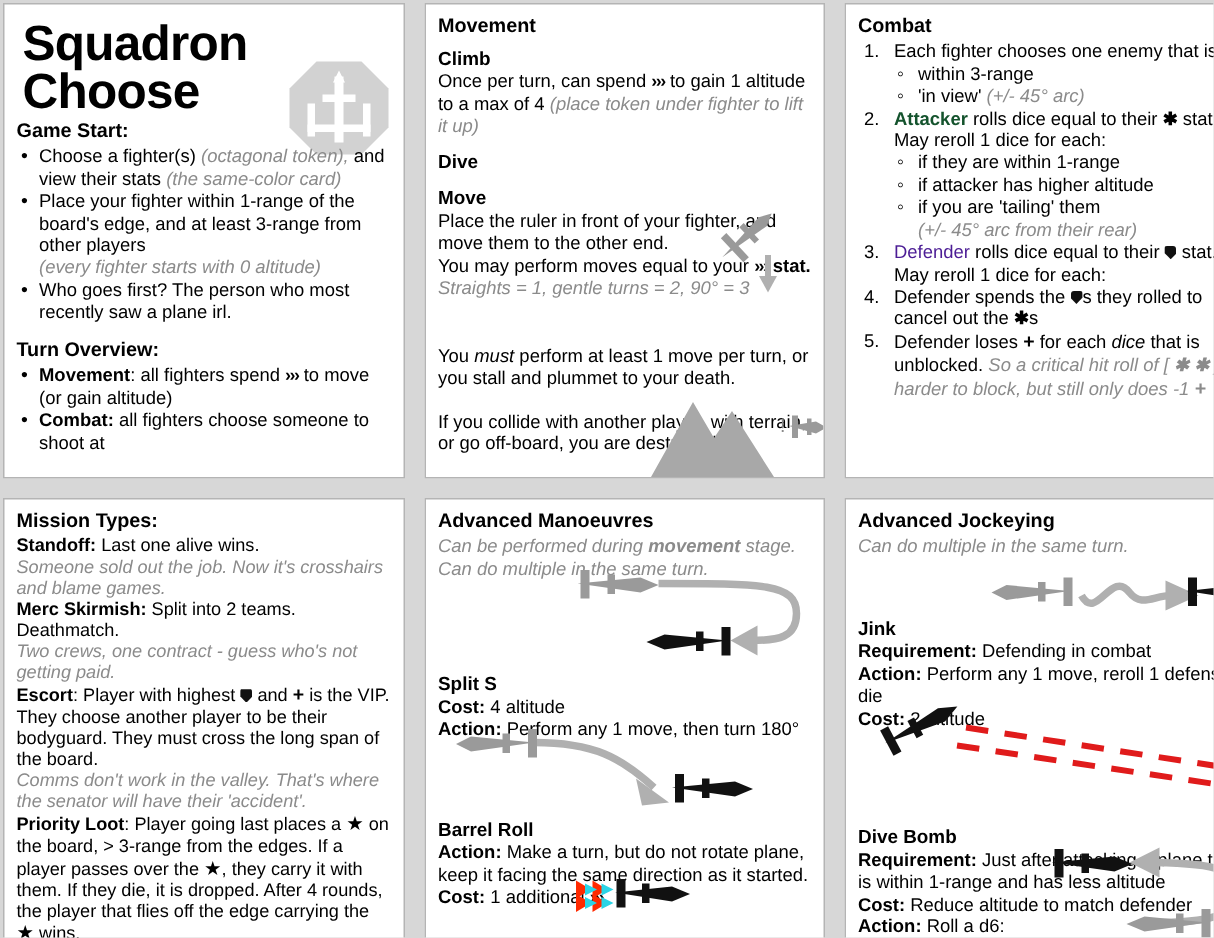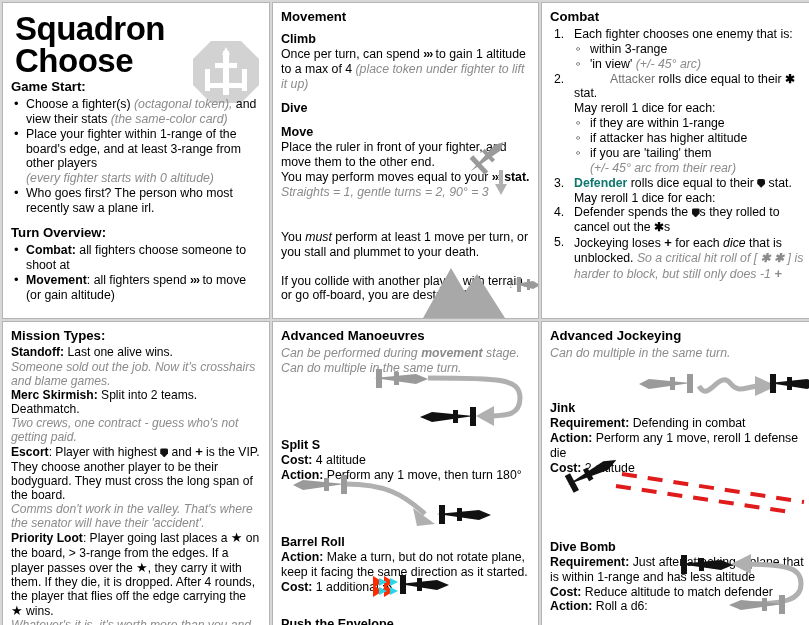--- a/index.html
+++ b/index.html
@@ -7,21 +7,21 @@
     width: 809px; height: 625px;
     background: #d7d7d7;
     font-family: "Liberation Sans", sans-serif;
     overflow: hidden;
   }
   .sheet {
     width: 809px; height: 625px;
     display: grid;
     grid-template-columns: 268px 267px 274px;
     grid-template-rows: 317px 308px;
-    gap: 2px;
+    gap: 13px;
     padding: 2px;
     background: #d7d7d7;
   }
   .panel {
     background: #fff;
     border: 1px solid #b4b4b4;
     padding: 6px 8px 4px 8px;
     position: relative;
     overflow: hidden;
     font-size: 12.3px;
@@ -51,22 +51,22 @@
   ol > li:before {
     content: counter(ol) "."; position: absolute; left: 4px; top: 0;
     font-weight: normal;
   }
   ul.circ { margin: 0; }
   ul.circ li { padding-left: 16px; }
   ul.circ li:before {
     content: "\25E6"; font-size: 13px; left: 2px; top: -1px;
   }
 
-  .atk { color: #737373; font-weight: normal; margin-left: 36px; }
-  .def { color: #0f766e; font-weight: bold; }
+  .atk { color: #14532d; font-weight: bold; }
+  .def { color: #4c1d95; font-weight: normal; }
 
   .sym { font-weight: bold; display: inline-block; }
   .mv { letter-spacing: -1px; font-size: 12px; }
   .burst { font-size: 12px; }
   .shield {
     width: 8px; height: 9px; background: #111; display: inline-block;
     vertical-align: -1px;
     clip-path: polygon(0% 0%, 100% 0%, 100% 55%, 50% 100%, 0% 55%);
     border-radius: 2px 2px 0 0;
   }
@@ -120,24 +120,24 @@
         <span class="ital">(every fighter starts with 0 altitude)</span>
       </li>
       <li>
         <span>Who goes first? The person who most recently saw a plane irl.</span>
       </li>
     </ul>
 
     <h2 style="margin-top:9px">Turn Overview:</h2>
     <ul>
       <li>
+        <b>Movement</b><span>: all fighters spend </span><span class="sym mv">›››</span><span> to move (or gain altitude)</span>
+      </li>
+      <li>
         <b>Combat:</b><span> all fighters choose someone to shoot at</span>
-      </li>
-      <li>
-        <b>Movement</b><span>: all fighters spend </span><span class="sym mv">›››</span><span> to move (or gain altitude)</span>
       </li>
     </ul>
   </div>
 
   <div class="panel">
     <h2>Movement</h2>
 
     <h3 class="tight">Climb</h3>
     <div>
       <span>Once per turn, can spend </span><span class="sym mv">›››</span><span> to gain 1 altitude to a max of 4 </span><span class="ital">(place token under fighter to lift it up)</span>
@@ -199,21 +199,21 @@
         </ul>
       </li>
       <li>
         <span class="def">Defender</span><span> rolls dice equal to their </span><span class="shield"></span><span> stat.</span><br>
         <span>May reroll 1 dice for each:</span>
       </li>
       <li>
         <span>Defender spends the </span><span class="shield"></span><span>s they rolled to cancel out the </span><span class="sym burst">✱</span><span>s</span>
       </li>
       <li>
-        <span>Jockeying loses </span><span class="cross">+</span><span> for each </span><i>dice</i><span> that is unblocked. </span><span class="ital">So a critical hit roll of [ </span><span class="sym burst ital">✱</span> <span class="sym burst ital">✱</span><span class="ital"> ] is harder to block, but still only does -1 </span><span class="cross ital">+</span>
+        <span>Defender loses </span><span class="cross">+</span><span> for each </span><i>dice</i><span> that is unblocked. </span><span class="ital">So a critical hit roll of [ </span><span class="sym burst ital">✱</span> <span class="sym burst ital">✱</span><span class="ital"> ] is harder to block, but still only does -1 </span><span class="cross ital">+</span>
       </li>
     </ol>
   </div>
 
   <div class="panel" style="font-size:12.1px; line-height:1.17;">
     <h2>Mission Types:</h2>
 
     <div>
       <b>Standoff:</b><span> Last one alive wins.</span>
     </div>

